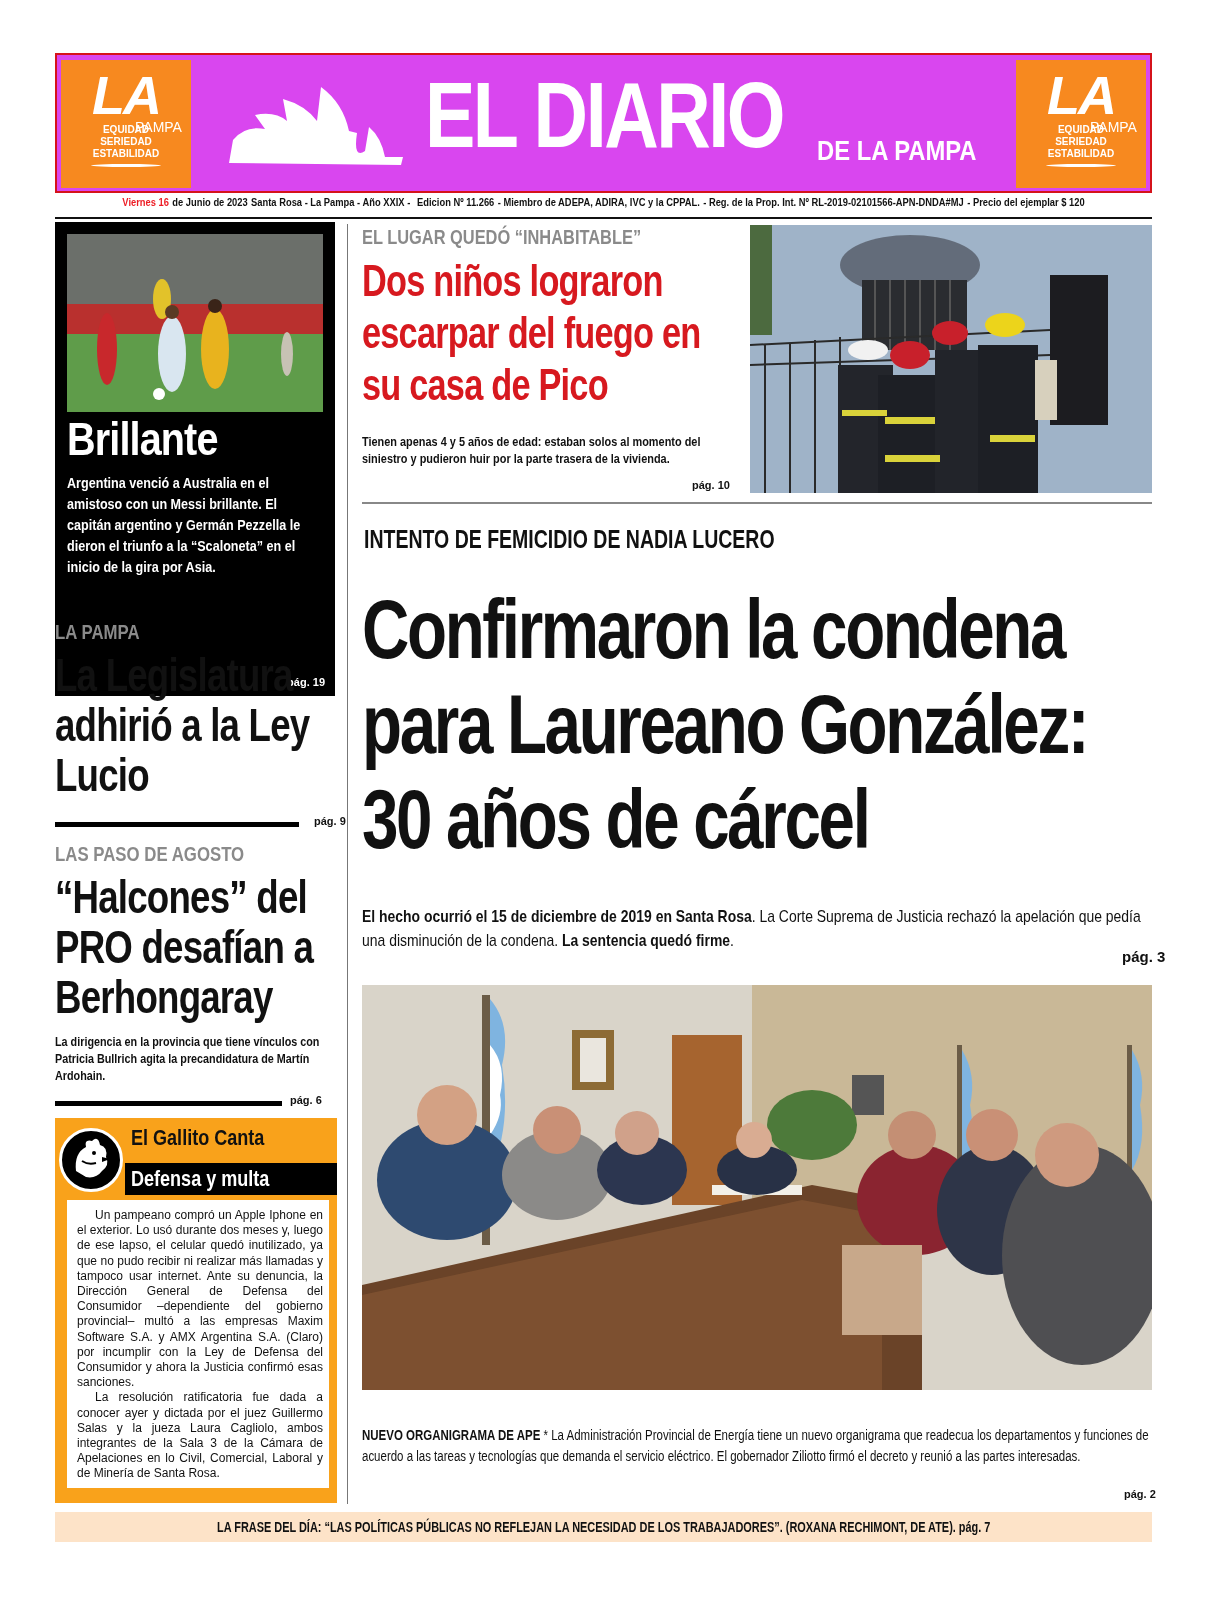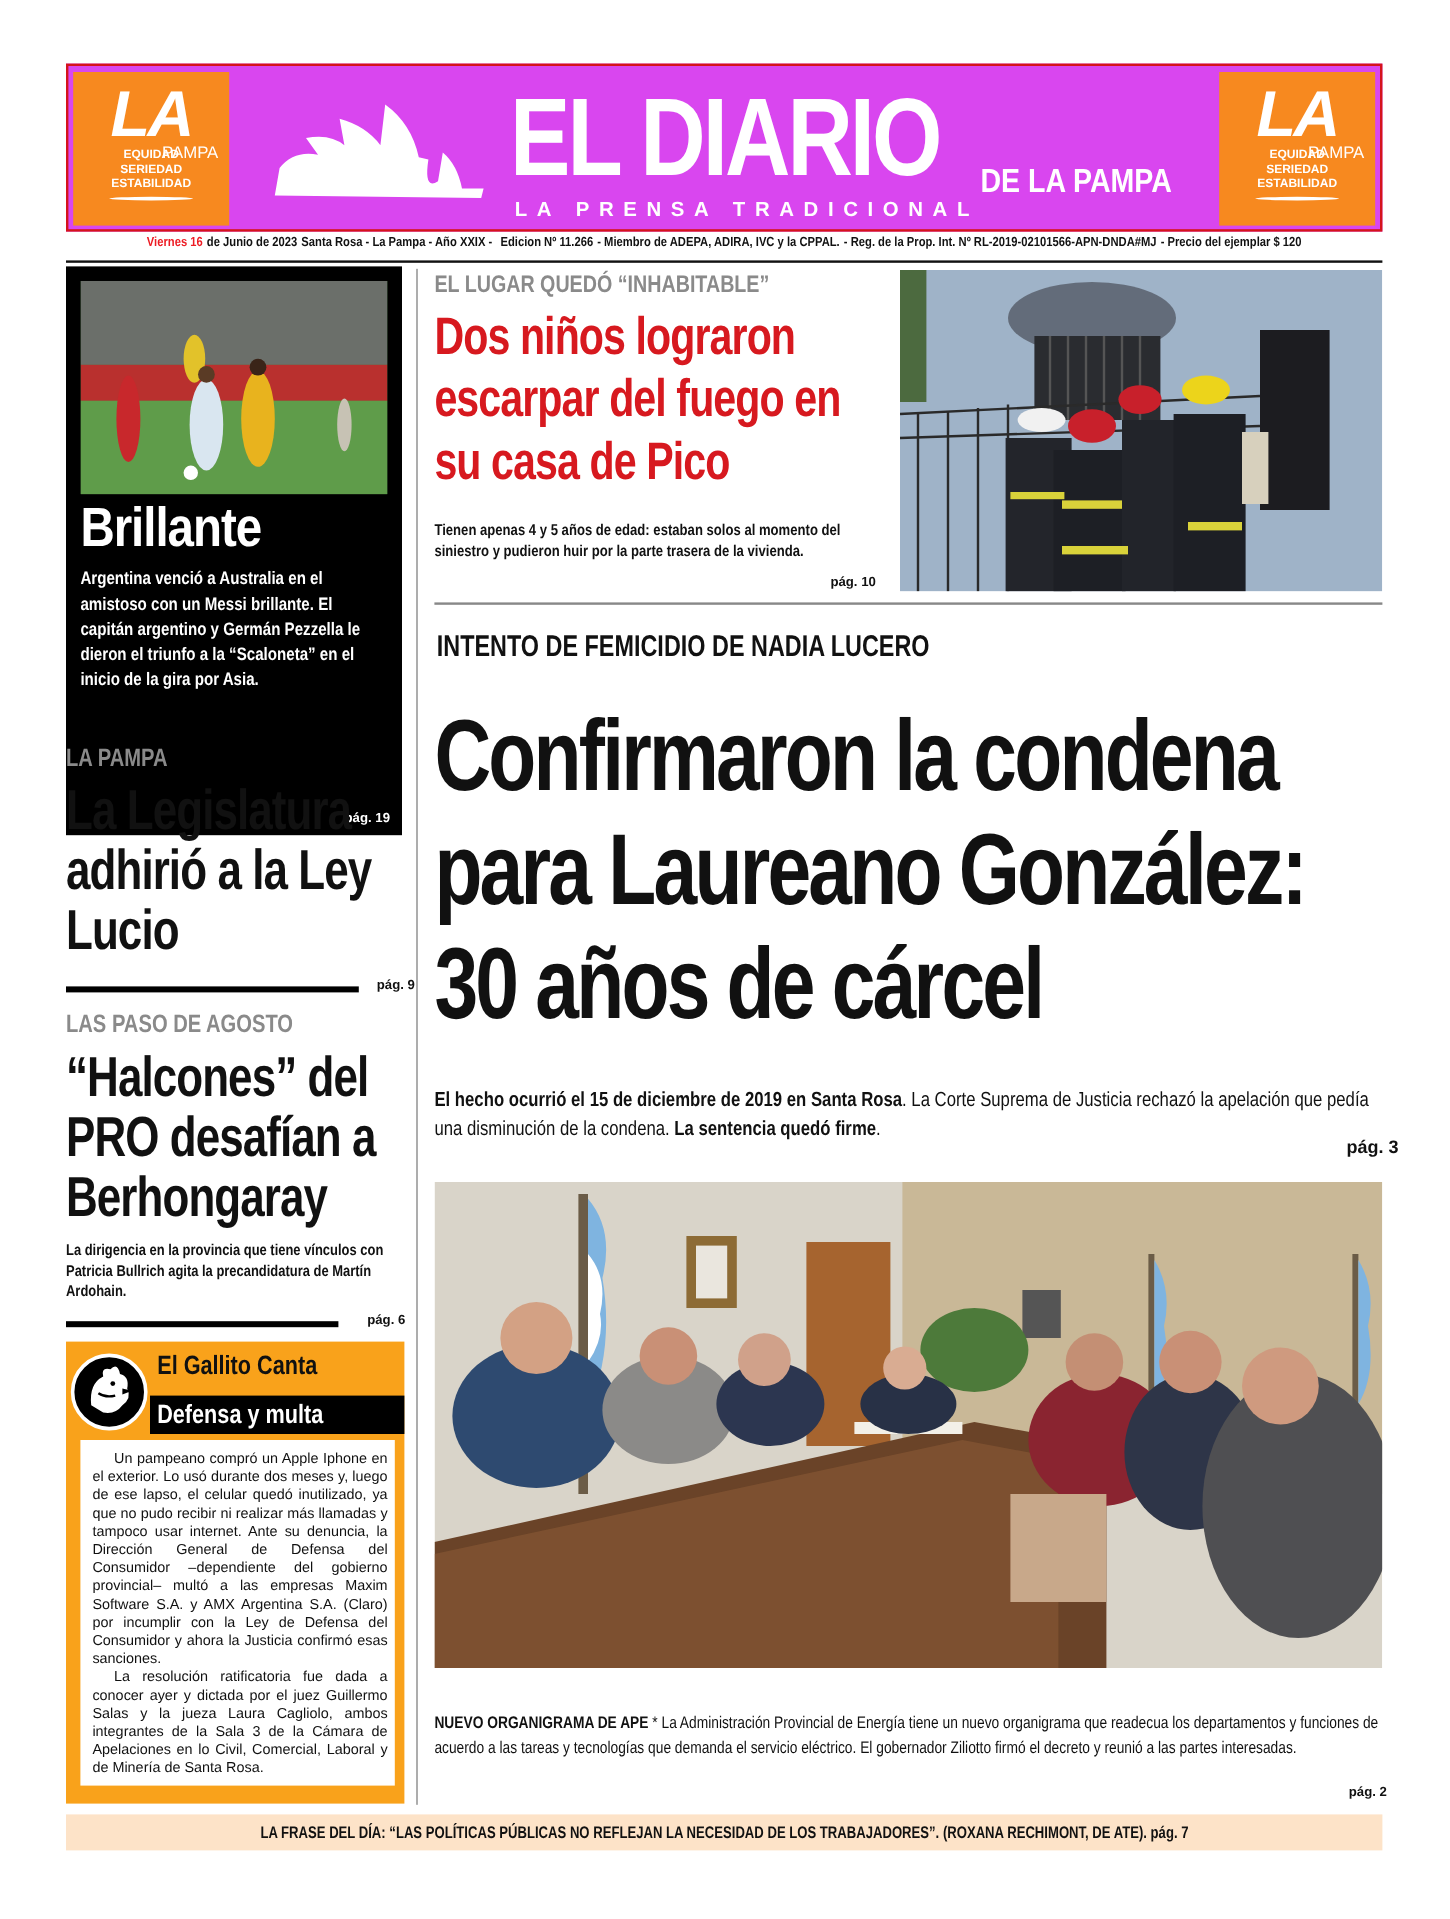--- a/index.html
+++ b/index.html
@@ -38,21 +38,21 @@
   .kicker-gray { color: #8a8a8a; font-weight: bold; }
   #lp-kicker { left: 55px; top: 620px; font-size: 21px; transform: scaleX(0.8); transform-origin: left top; }
   #lp-headline { left: 55px; top: 650px; width: 330px; font-size: 47px; line-height: 50px; font-weight: bold; letter-spacing: -1px; transform: scaleX(0.78); transform-origin: left top; }
   #lp-rule { left: 55px; top: 822px; width: 244px; height: 5px; background: #000; }
   #lp-page { left: 314px; top: 815px; font-size: 11px; font-weight: bold; }
 
   #paso-kicker { left: 55px; top: 842px; font-size: 21px; transform: scaleX(0.8); transform-origin: left top; }
   #paso-headline { left: 55px; top: 872px; width: 340px; font-size: 47px; line-height: 50px; font-weight: bold; letter-spacing: -1px; transform: scaleX(0.78); transform-origin: left top; }
   #paso-text { left: 55px; top: 1033px; width: 335px; font-size: 13px; line-height: 17px; font-weight: bold; transform: scaleX(0.83); transform-origin: left top; }
   #paso-rule { left: 55px; top: 1101px; width: 227px; height: 5px; background: #000; }
-  #paso-page { left: 306px; top: 1094px; font-size: 11px; font-weight: bold; }
+  #paso-page { left: 290px; top: 1094px; font-size: 11px; font-weight: bold; }
 
   
   #gallito-box { left: 55px; top: 1118px; width: 282px; height: 385px; background: #f9a21b; }
   #gallito-inner { left: 12px; top: 82px; width: 262px; height: 288px; background: #fff; }
   #gallito-emblem { left: 4px; top: 10px; width: 64px; height: 64px; border-radius: 50%; background: #000; border: 3px solid #fff; }
   #gallito-title { left: 76px; top: 7px; font-size: 22px; font-weight: bold; color: #111; transform: scaleX(0.82); transform-origin: left top; }
   #gallito-subbar { left: 70px; top: 45px; width: 212px; height: 32px; background: #000; }
   #gallito-sub { left: 76px; top: 48px; font-size: 22px; font-weight: bold; color: #fff; transform: scaleX(0.82); transform-origin: left top; }
   #gallito-text { left: 10px; top: 8px; width: 246px; font-size: 12px; line-height: 15.2px; text-align: justify; color: #111; }
   #gallito-text p { text-indent: 18px; }
@@ -100,21 +100,20 @@
   </div>
 
   <div id="fan-logo" class="abs">
     <svg width="180" height="80" viewBox="0 0 180 80">
       <path d="M4 78 L8 55 Q20 40 40 44 L30 30 Q50 26 62 36 L58 14 Q80 20 92 36 L96 2 Q118 18 124 46 L132 48 Q128 74 140 66 L144 42 Q156 52 160 72 L178 72 L176 80 Z" fill="#ffffff"></path>
     </svg>
   </div>
 
   <div id="title-main" class="abs">EL DIARIO</div>
   <div id="title-sub" class="abs">DE LA PAMPA</div>
-  <div id="title-tagline" class="abs">LA PRENSA TRADICIONAL</div>
 
   <div class="logo-box right">
     <div class="logo-la"><span>LA</span><span class="pampa-tag">PAMPA</span></div>
     <div class="logo-tag">EQUIDAD</div>
     <div class="logo-tag">SERIEDAD</div>
     <div class="logo-tag">ESTABILIDAD</div>
     <div class="logo-swoosh"></div>
   </div>
 </div>
 

